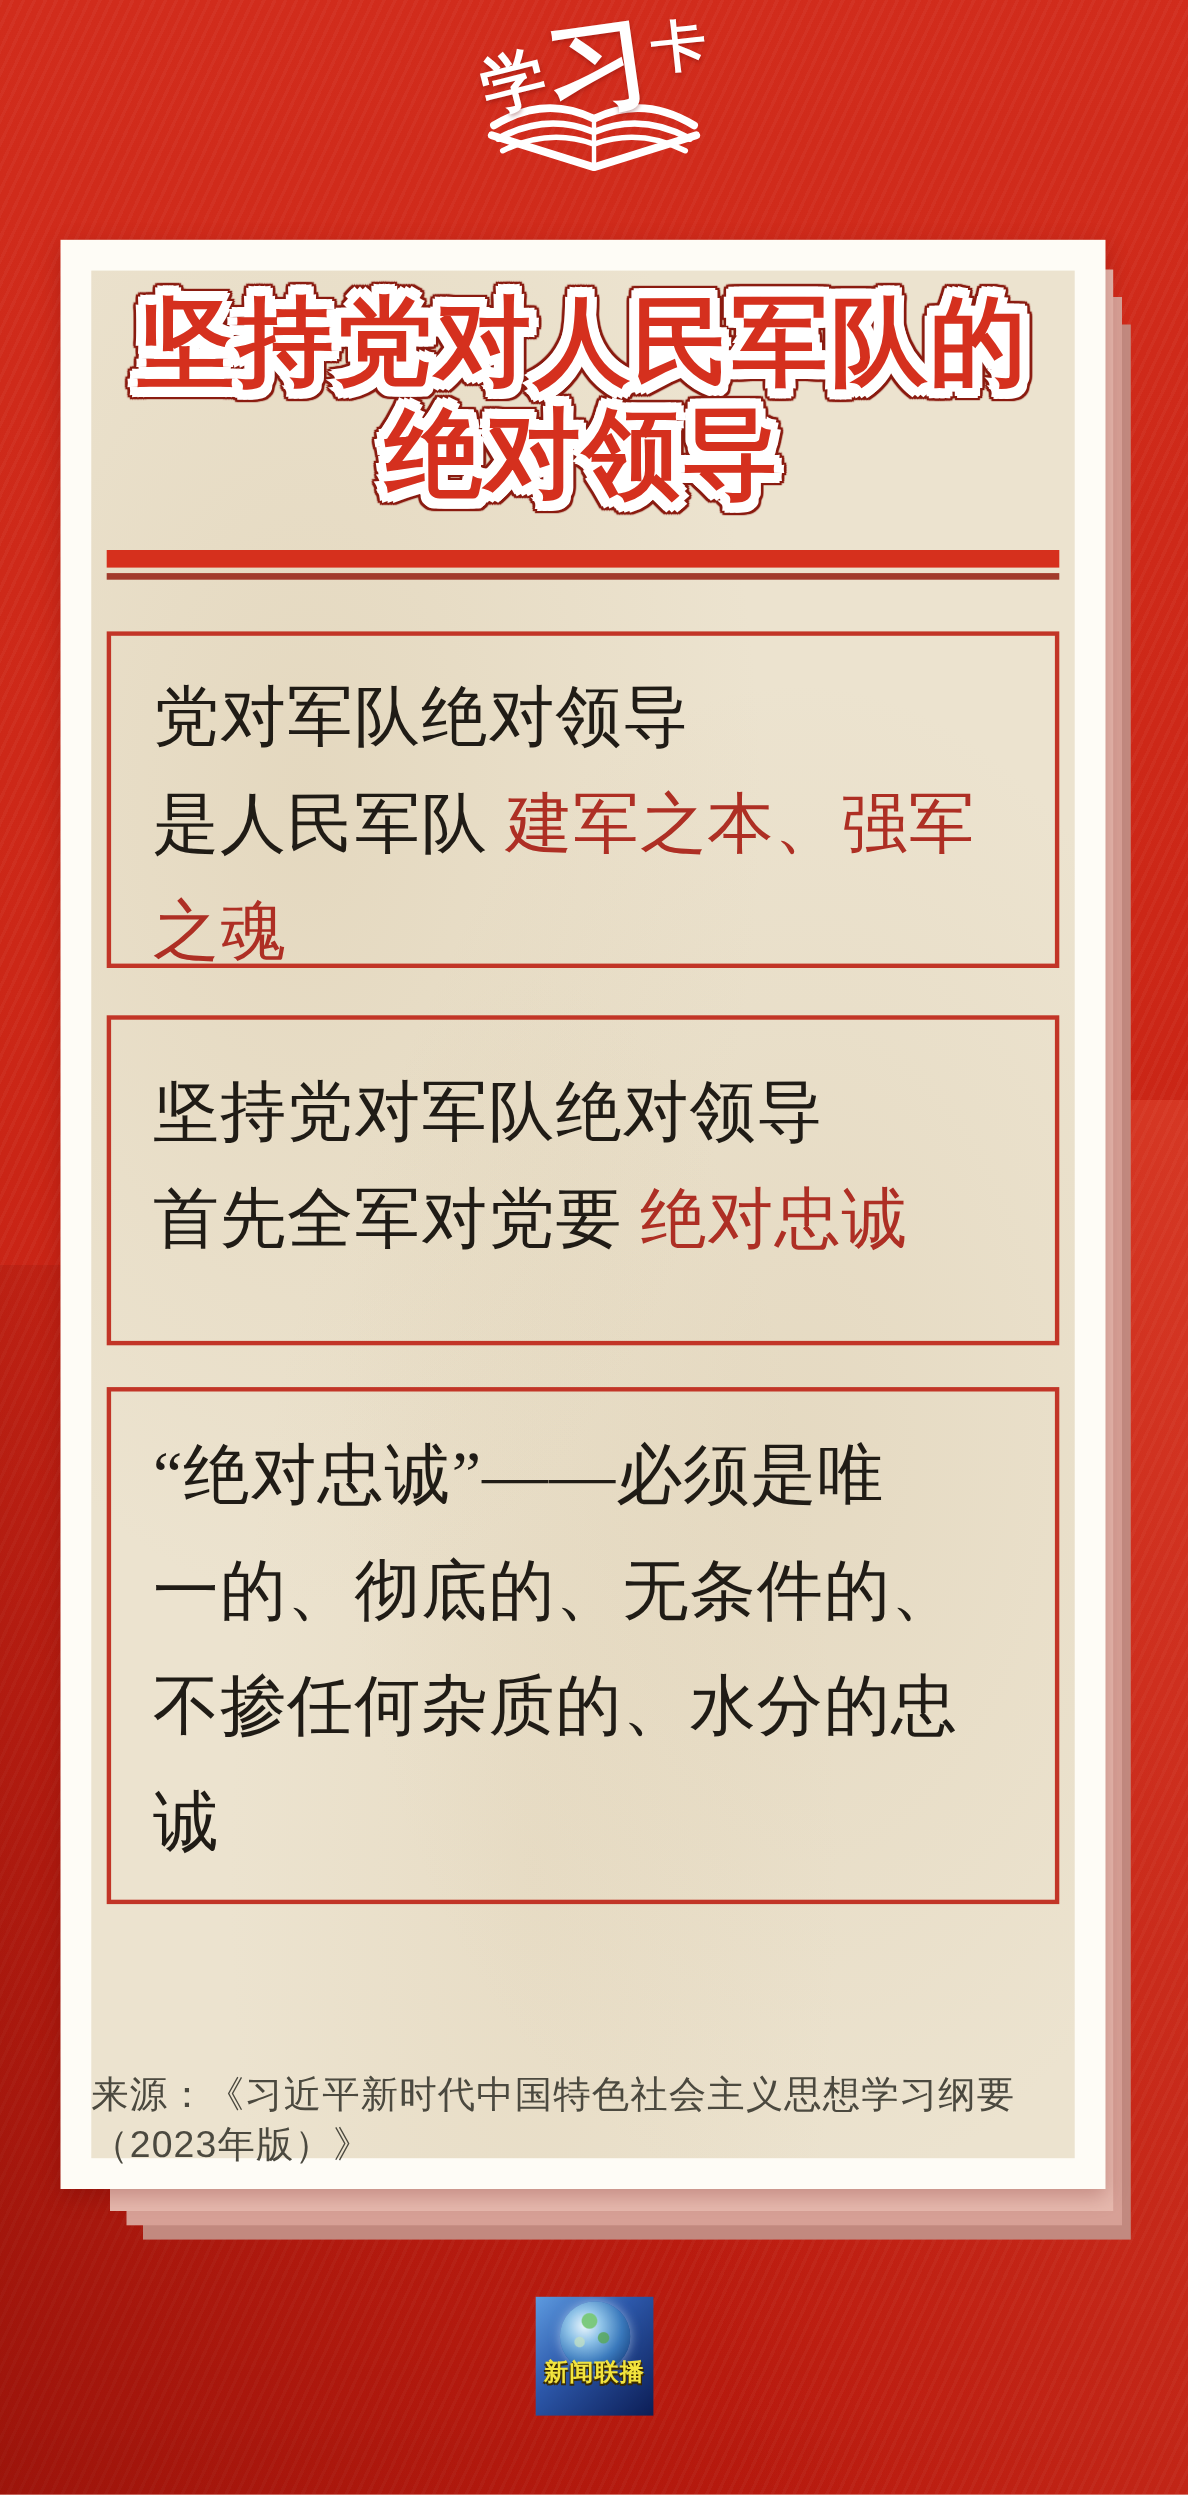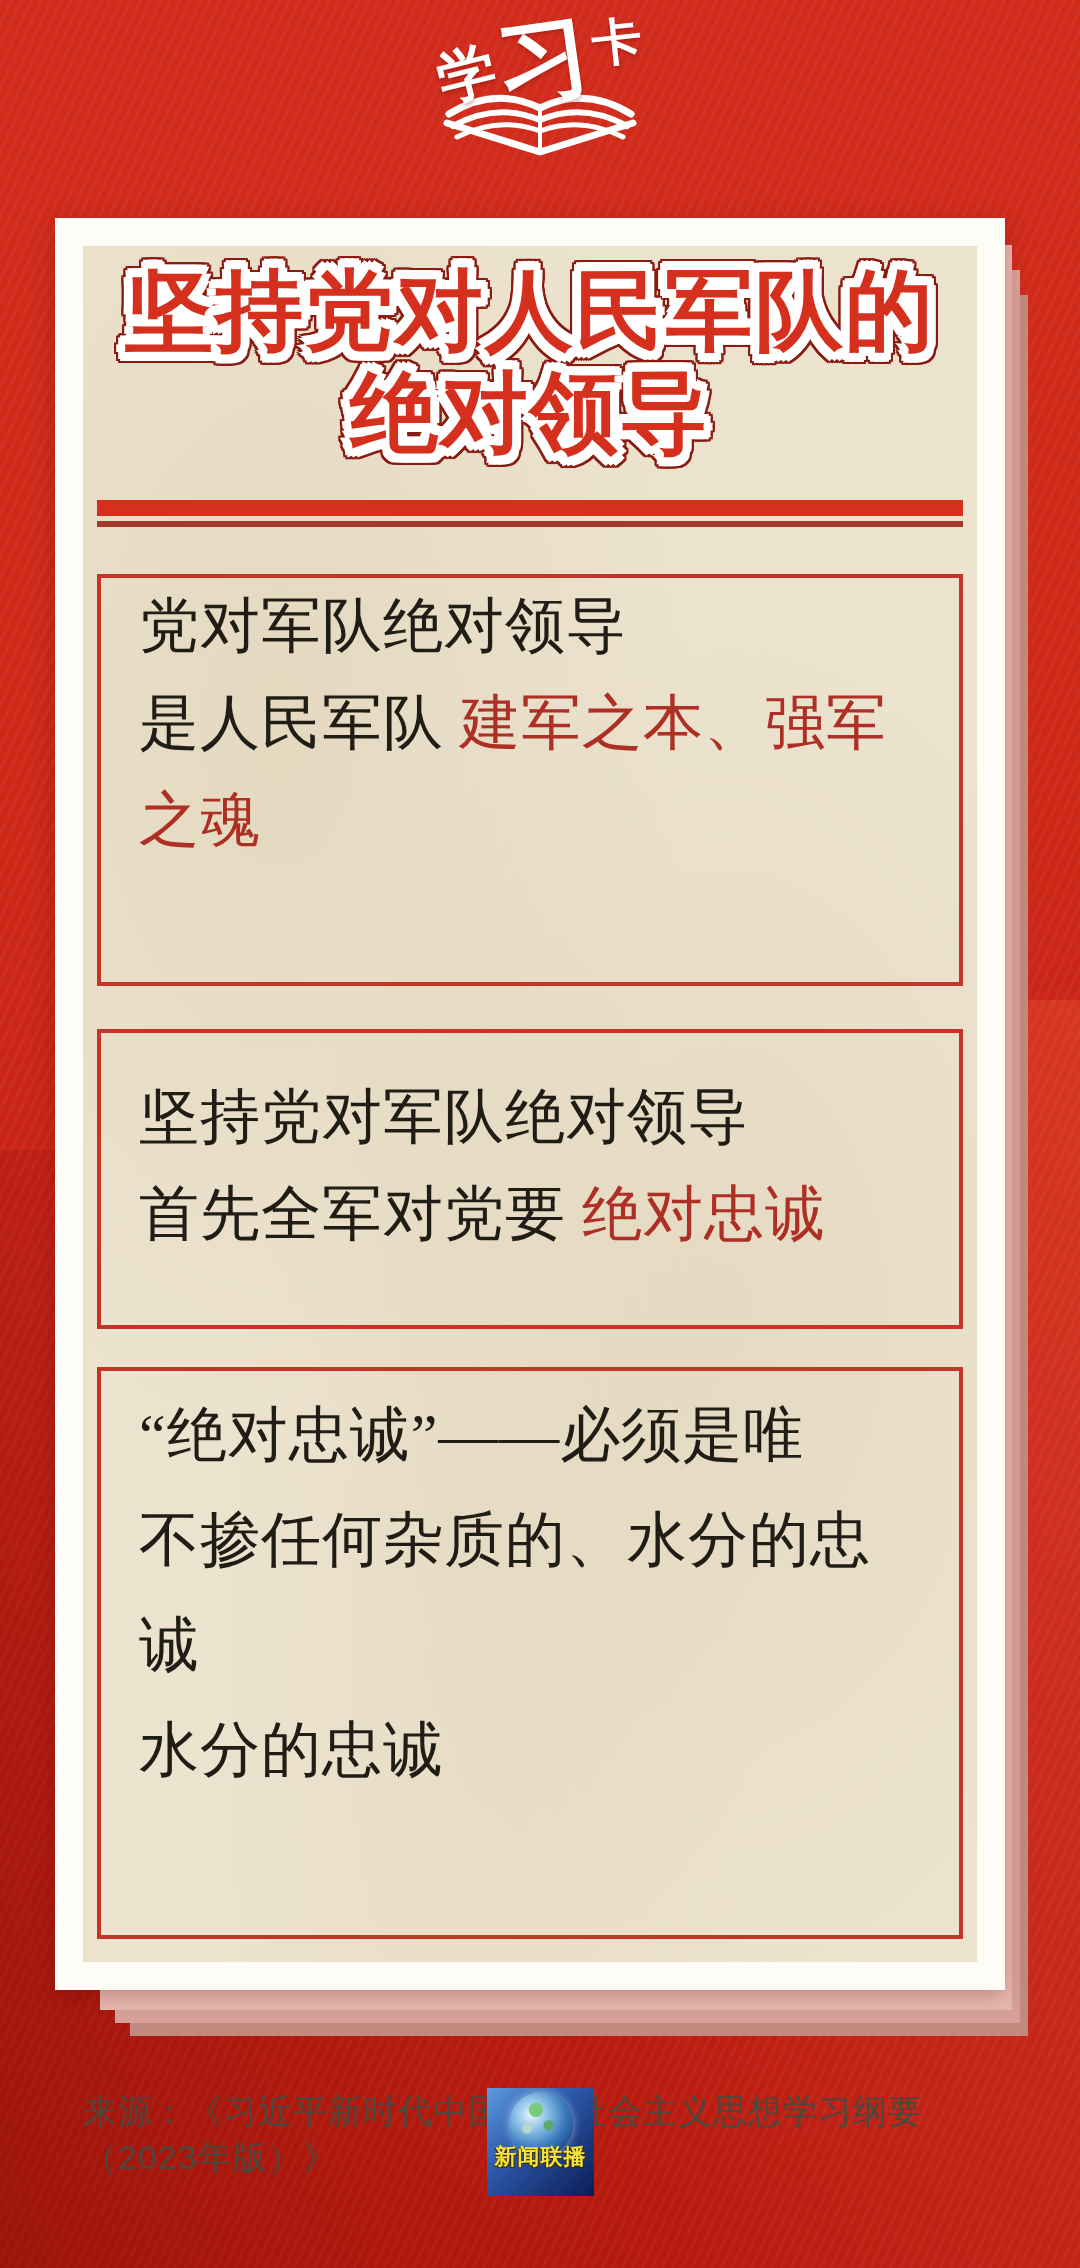--- a/index.html
+++ b/index.html
@@ -72,23 +72,23 @@
 
   .divider { margin:36px 14px 0; }
   .divider-thick { height:16px; background:#d6301d; }
   .divider-thin  { height:6px;  background:#a23a2b; margin-top:5px; }
 
   .quote-box {
     margin:0 14px; border:4px solid #c23527;
     padding:0 38px; overflow:hidden;
     font-size:60px; color:#201c16; letter-spacing:1px;
   }
-  .box-1 { margin-top:47px; height:412px; line-height:97px; }
+  .box-1 { margin-top:47px; height:306px; padding-top:26px; line-height:97px; }
   .box-2 { margin-top:43px; height:300px; padding-top:36px; line-height:97px; }
-  .box-3 { margin-top:38px; height:572px; padding-top:12px; line-height:105px; }
+  .box-3 { margin-top:38px; height:470px; padding-top:24px; line-height:105px; }
   .red-em { color:#ae2f24; }
 
   .source-line {
     margin-top:150px; text-align:left;
     font-family:"Liberation Sans","DejaVu Sans",sans-serif;
     font-size:34px; color:#4b493f; letter-spacing:1px;
   }
 
   
   .xwlb {
@@ -170,20 +170,23 @@
         <div>
           <span>首先全军对党要 </span><span class="red-em">绝对忠诚</span>
         </div>
       </div>
 
       <div class="quote-box box-3">
         <div>
           <span>“绝对忠诚”——必须是唯</span>
         </div>
         <div>
+          <span>一的、彻底的、无条件的、</span>
+        </div>
+        <div>
           <span>不掺任何杂质的、水分的忠诚</span>
         </div>
         <div>
           <span>水分的忠诚</span>
         </div>
       </div>
 
       <div class="source-line">来源：《习近平新时代中国特色社会主义思想学习纲要（2023年版）》</div>
 
     </div>

